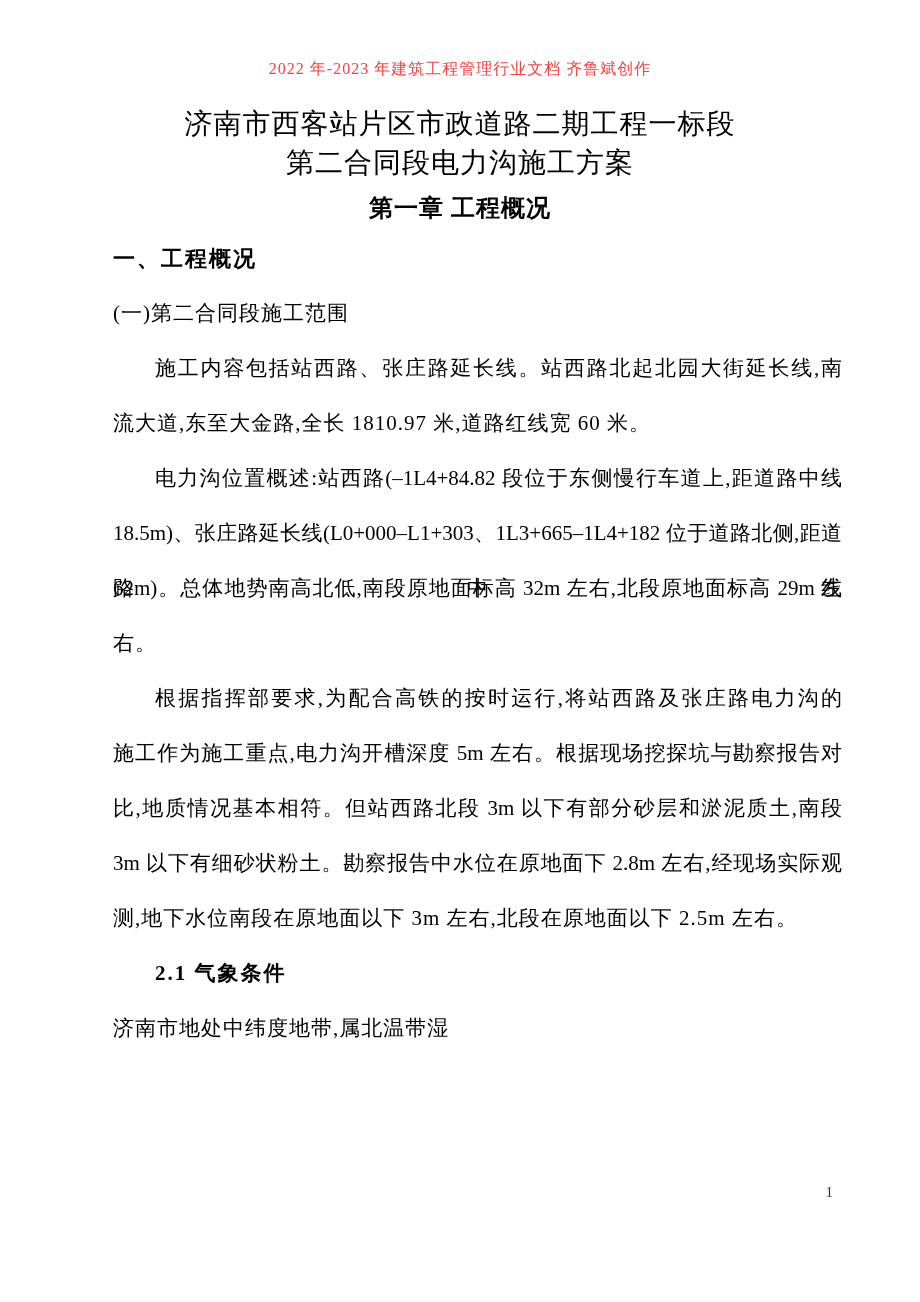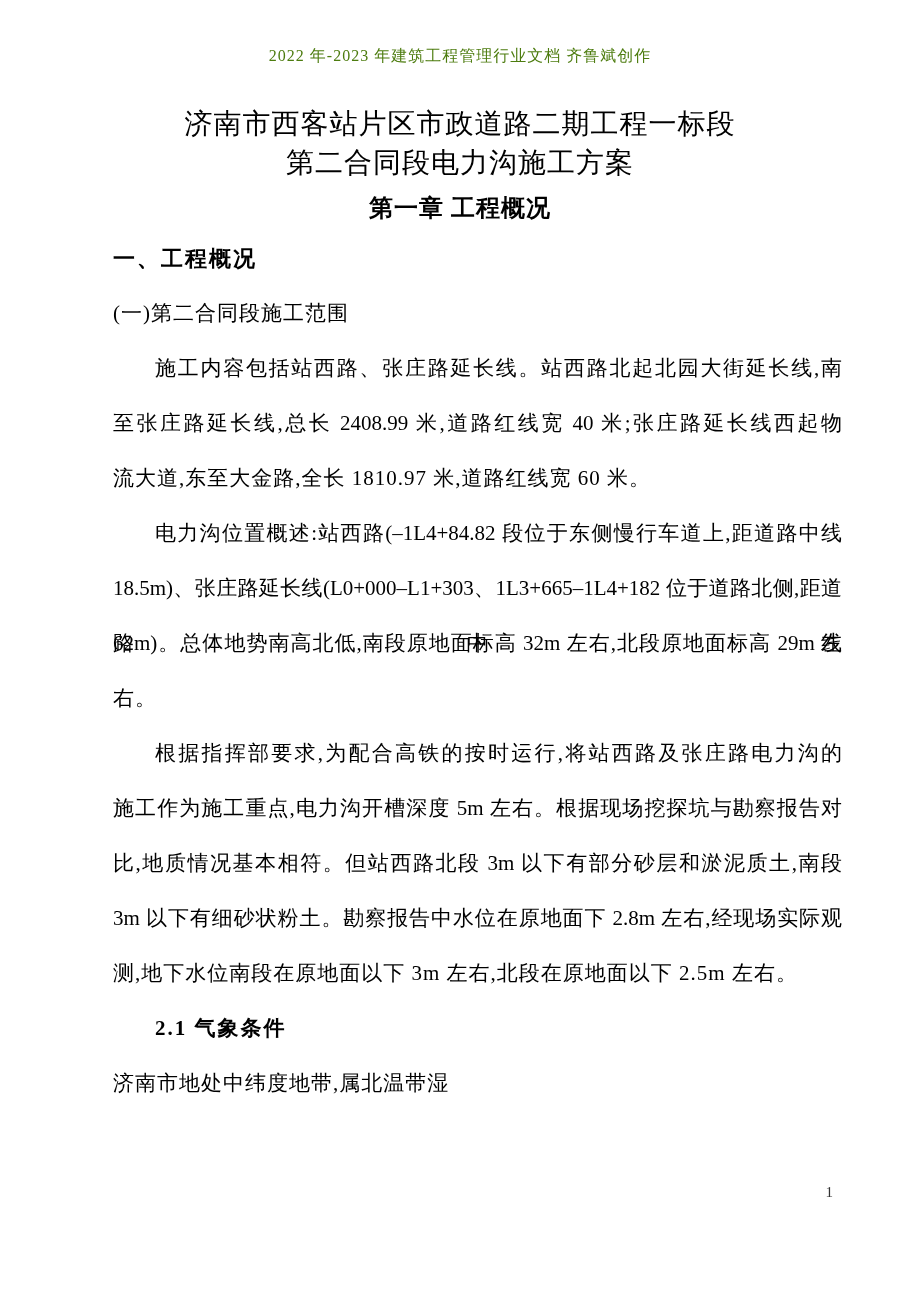--- a/index.html
+++ b/index.html
@@ -7,26 +7,26 @@
     position: relative;
     width: 920px;
     height: 1302px;
     background: #ffffff;
     overflow: hidden;
     font-family: "Liberation Serif", "DejaVu Serif", serif;
     color: #000000;
   }
   .doc-header {
     position: absolute;
-    top: 44px; left: 0; right: 0;
+    top: 57px; left: 0; right: 0;
     text-align: center;
     font-size: 16px;
     line-height: 24px;
     letter-spacing: 1px;
-    color: #4d7c0f;
+    color: #ef4444;
   }
   .doc-title {
     position: absolute;
     top: 104px; left: 0; right: 0;
     text-align: center;
     font-size: 28px;
     font-weight: normal;
     line-height: 39px;
     letter-spacing: 1px;
   }
@@ -92,21 +92,20 @@
     <div>济南市西客站片区市政道路二期工程一标段</div>
     <div>第二合同段电力沟施工方案</div>
   </div>
 
   <div class="chapter-heading">第一章 工程概况</div>
 
   <div class="doc-body">
       <div class="blk h1">一、工程概况</div>
       <div class="blk sub">(一)第二合同段施工范围</div>
       <div class="blk line ind">施工内容包括站西路、张庄路延长线。站西路北起北园大街延长线,南</div>
-      <div class="blk line">至张庄路延长线,总长 2408.99 米,道路红线宽 40 米;张庄路延长线西起物</div>
       <div class="blk line pl">流大道,东至大金路,全长 1810.97 米,道路红线宽 60 米。</div>
       <div class="blk line ind">电力沟位置概述:站西路(–1L4+84.82 段位于东侧慢行车道上,距道路中线</div>
       <div class="blk line">18.5m)、张庄路延长线(L0+000–L1+303、1L3+665–1L4+182 位于道路北侧,距道路中线</div>
       <div class="blk line">62m)。总体地势南高北低,南段原地面标高 32m 左右,北段原地面标高 29m 左</div>
       <div class="blk line pl">右。</div>
       <div class="blk line ind">根据指挥部要求,为配合高铁的按时运行,将站西路及张庄路电力沟的</div>
       <div class="blk line">施工作为施工重点,电力沟开槽深度 5m 左右。根据现场挖探坑与勘察报告对</div>
       <div class="blk line">比,地质情况基本相符。但站西路北段 3m 以下有部分砂层和淤泥质土,南段</div>
       <div class="blk line">3m 以下有细砂状粉土。勘察报告中水位在原地面下 2.8m 左右,经现场实际观</div>
       <div class="blk line pl">测,地下水位南段在原地面以下 3m 左右,北段在原地面以下 2.5m 左右。</div>

